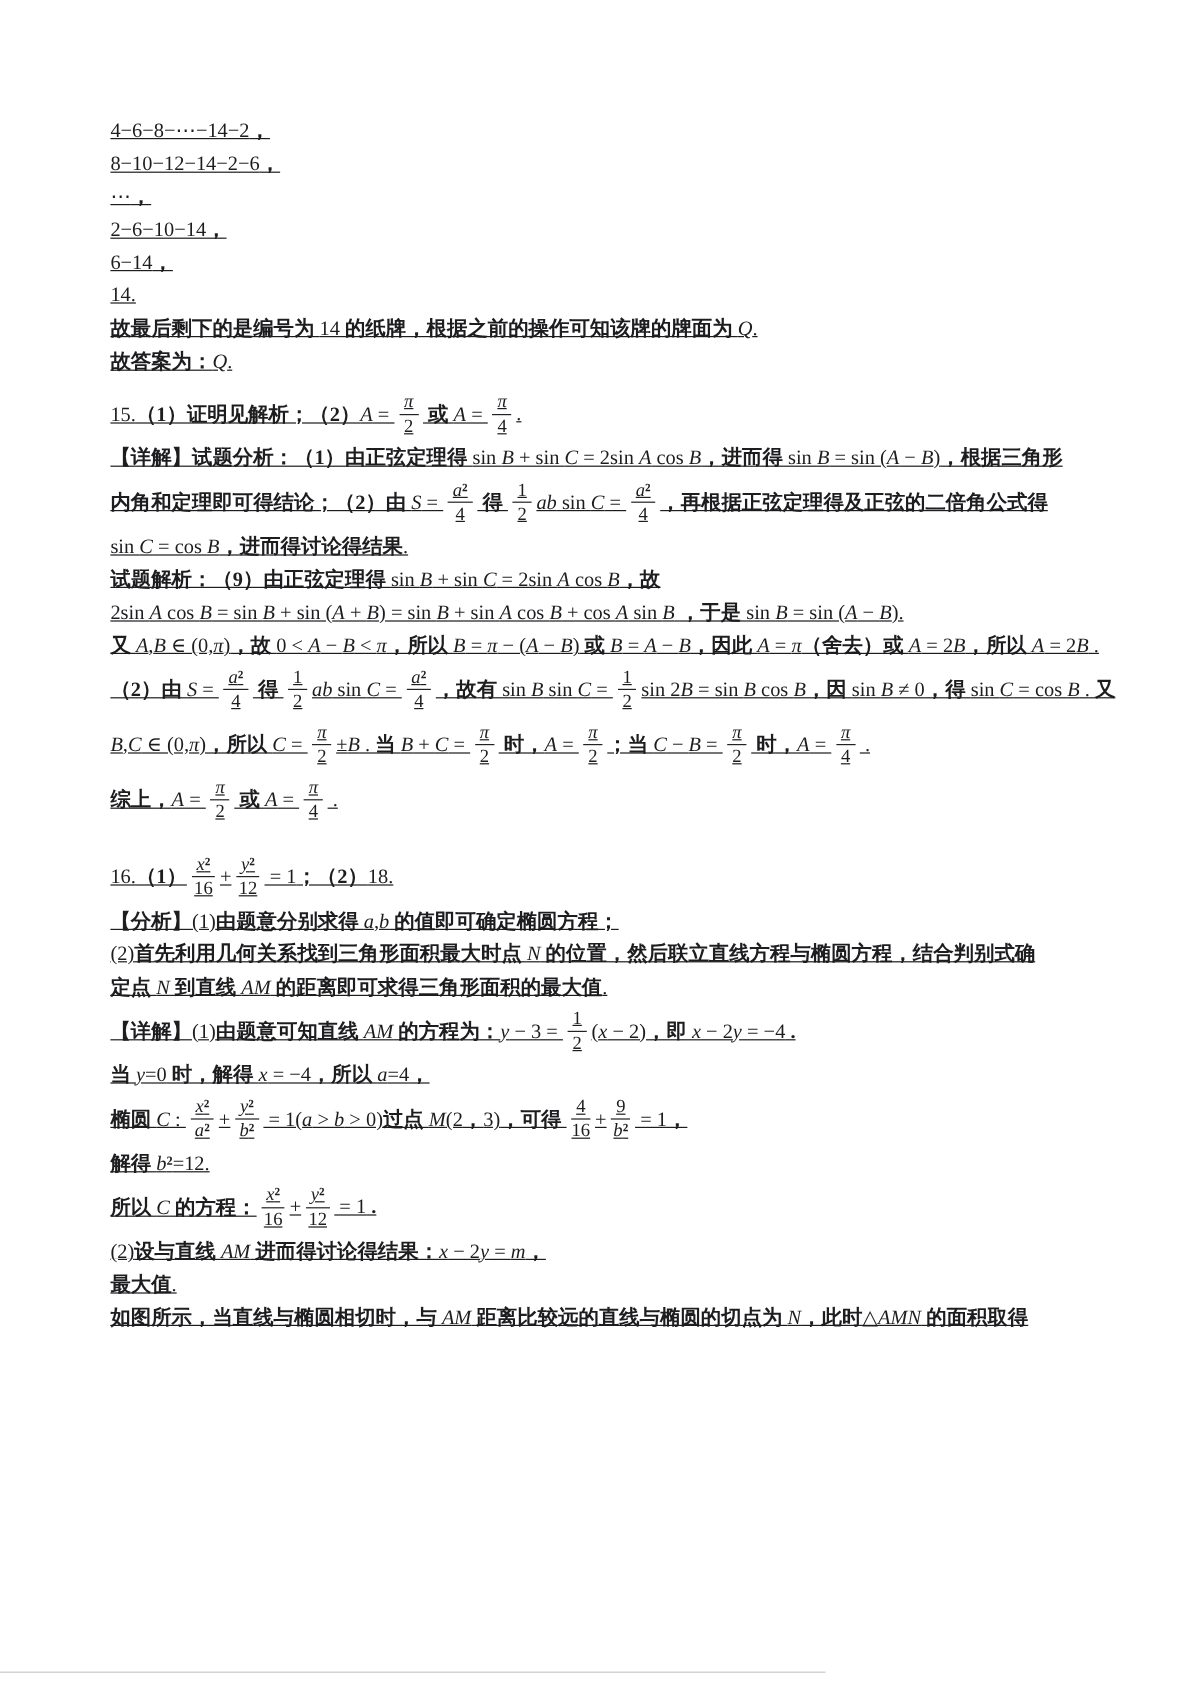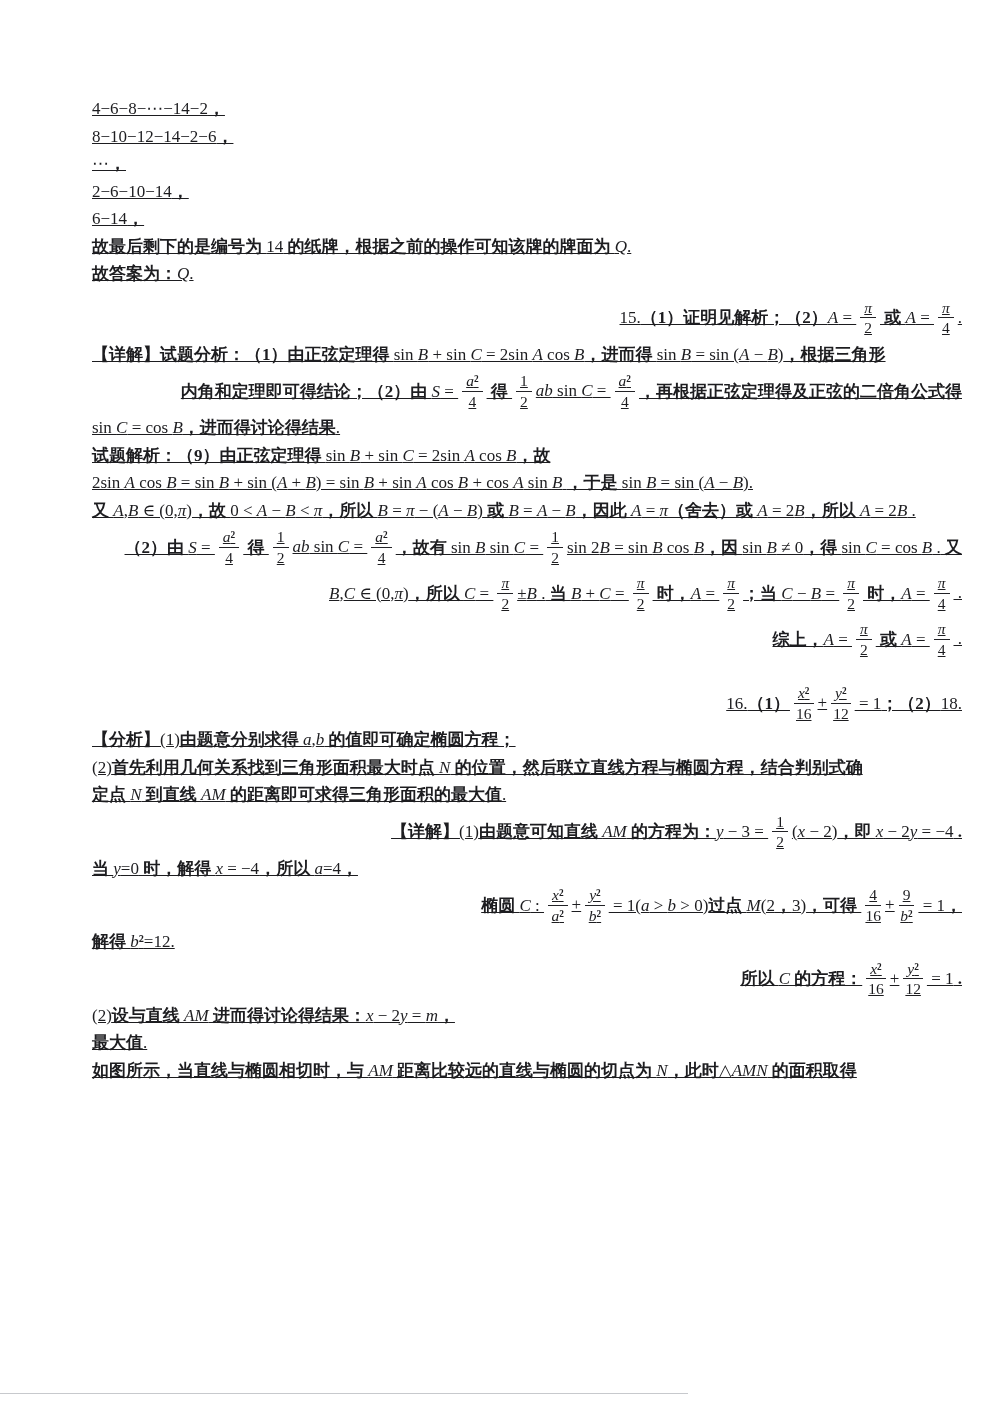--- a/index.html
+++ b/index.html
@@ -12,21 +12,21 @@
     position:absolute;left:0;top:0;right:0;
     padding:95px 30px 0 92px;box-sizing:border-box;
   }
   .section{display:block;text-decoration:underline;}
   .sec-15{margin-top:7px;}
   .sec-16{margin-top:18px;}
   .ln{
     display:flex;align-items:center;flex-wrap:wrap;
     min-height:27.5px;font-size:17px;white-space:pre;
   }
-  .ln.tall{min-height:46px;justify-content:flex-end;}
+  .ln.tall{min-height:46px;}
   .tx{display:inline;}
   .base{font-weight:600;}
   .rm{font-weight:400;}
   .it{font-style:italic;font-weight:400;font-family:"Liberation Serif","DejaVu Serif",serif;}
   .fr{
     display:inline-flex;flex-direction:column;align-items:center;
     text-align:center;font-size:15.5px;line-height:1.12;
     margin:0 4px;vertical-align:middle;
   }
   .fr .n{border-bottom:1.2px solid #222226;padding:0 4px 1px;}
@@ -39,20 +39,21 @@
 </head>
 <body>
 
 <div class="page-content">
     <div class="section sec-14">
       <div class="ln"><span class="tx"><span class="rm">4−6−8−⋯−14−2</span><span class="base">，</span></span></div>
       <div class="ln"><span class="tx"><span class="rm">8−10−12−14−2−6</span><span class="base">，</span></span></div>
       <div class="ln"><span class="tx"><span class="rm">⋯</span><span class="base">，</span></span></div>
       <div class="ln"><span class="tx"><span class="rm">2−6−10−14</span><span class="base">，</span></span></div>
       <div class="ln"><span class="tx"><span class="rm">6−14</span><span class="base">，</span></span></div>
+      <div class="ln"><span class="tx"><span class="rm">14.</span></span></div>
       <div class="ln"><span class="tx"><span class="base">故最后剩下的是编号为 </span><span class="rm">14</span><span class="base"> 的纸牌，根据之前的操作可知该牌的牌面为 </span><span class="it">Q</span><span class="rm">.</span></span></div>
       <div class="ln"><span class="tx"><span class="base">故答案为：</span><span class="it">Q</span><span class="rm">.</span></span></div>
     </div>
     <div class="section sec-15">
       <div class="ln tall"><span class="tx"><span class="rm">15.</span><span class="base">（1）证明见解析；（2）</span><span class="it">A</span><span class="rm"> = </span></span><span class="fr"><span class="n"><span class="tx"><span class="it">π</span></span></span><span class="d"><span class="tx"><span class="rm">2</span></span></span></span><span class="tx"><span class="base"> 或 </span><span class="it">A</span><span class="rm"> = </span></span><span class="fr"><span class="n"><span class="tx"><span class="it">π</span></span></span><span class="d"><span class="tx"><span class="rm">4</span></span></span></span><span class="tx"><span class="rm">.</span></span></div>
       <div class="ln"><span class="tx"><span class="base">【详解】试题分析：（1）由正弦定理得 </span><span class="rm">sin </span><span class="it">B</span><span class="rm"> + sin </span><span class="it">C</span><span class="rm"> = 2sin </span><span class="it">A</span><span class="rm"> cos </span><span class="it">B</span><span class="base">，进而得 </span><span class="rm">sin </span><span class="it">B</span><span class="rm"> = sin (</span><span class="it">A</span><span class="rm"> − </span><span class="it">B</span><span class="rm">)</span><span class="base">，根据三角形</span></span></div>
       <div class="ln tall"><span class="tx"><span class="base">内角和定理即可得结论；（2）由 </span><span class="it">S</span><span class="rm"> = </span></span><span class="fr"><span class="n"><span class="tx"><span class="it">a</span><span class="base">²</span></span></span><span class="d"><span class="tx"><span class="rm">4</span></span></span></span><span class="tx"><span class="base"> 得 </span></span><span class="fr"><span class="n"><span class="tx"><span class="rm">1</span></span></span><span class="d"><span class="tx"><span class="rm">2</span></span></span></span><span class="tx"><span class="it">ab</span><span class="rm"> sin </span><span class="it">C</span><span class="rm"> = </span></span><span class="fr"><span class="n"><span class="tx"><span class="it">a</span><span class="base">²</span></span></span><span class="d"><span class="tx"><span class="rm">4</span></span></span></span><span class="tx"><span class="base">，再根据正弦定理得及正弦的二倍角公式得</span></span></div>
       <div class="ln"><span class="tx"><span class="rm">sin </span><span class="it">C</span><span class="rm"> = cos </span><span class="it">B</span><span class="base">，进而得讨论得结果</span><span class="rm">.</span></span></div>
       <div class="ln"><span class="tx"><span class="base">试题解析：（9）由正弦定理得 </span><span class="rm">sin </span><span class="it">B</span><span class="rm"> + sin </span><span class="it">C</span><span class="rm"> = 2sin </span><span class="it">A</span><span class="rm"> cos </span><span class="it">B</span><span class="base">，故</span></span></div>
       <div class="ln"><span class="tx"><span class="rm">2sin </span><span class="it">A</span><span class="rm"> cos </span><span class="it">B</span><span class="rm"> = sin </span><span class="it">B</span><span class="rm"> + sin (</span><span class="it">A</span><span class="rm"> + </span><span class="it">B</span><span class="rm">) = sin </span><span class="it">B</span><span class="rm"> + sin </span><span class="it">A</span><span class="rm"> cos </span><span class="it">B</span><span class="rm"> + cos </span><span class="it">A</span><span class="rm"> sin </span><span class="it">B</span><span class="rm"> </span><span class="base">，于是 </span><span class="rm">sin </span><span class="it">B</span><span class="rm"> = sin (</span><span class="it">A</span><span class="rm"> − </span><span class="it">B</span><span class="rm">).</span></span></div>

